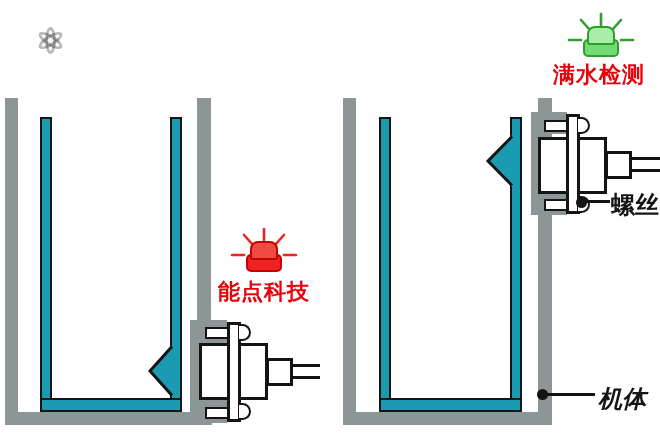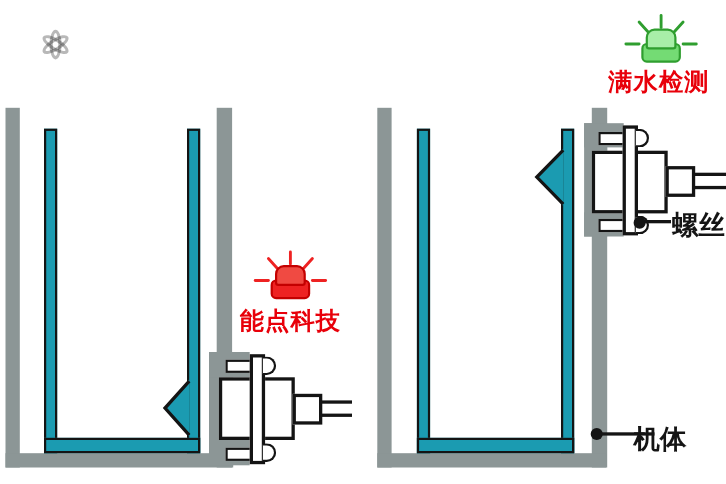--- a/index.html
+++ b/index.html
@@ -78,21 +78,21 @@
   .rays-red{left:228px;top:227px;}
   .rays-green{left:565px;top:12px;}
 
   
   .status-label{font-size:22px;font-weight:bold;color:var(--label-red);
                 letter-spacing:1px;white-space:nowrap;}
   .status-left{left:218px;top:277px;}
   .status-right{left:553px;top:60px;}
   .callout-label{font-size:24px;font-weight:bold;color:var(--outline);white-space:nowrap;}
   .screw-callout-label{left:611px;top:189px;}
-  .body-callout-label{left:576px;top:383px;}
+  .body-callout-label{left:598px;top:383px;font-style:italic;}
   .callout-line{background:var(--outline);height:3px;}
   .screw-callout-line{left:585px;top:200px;width:25px;}
   .body-callout-line{left:546px;top:393px;width:49px;}
   .callout-dot{width:11px;height:11px;border-radius:50%;background:var(--outline);}
   .screw-callout-dot{left:576px;top:197px;}
   .body-callout-dot{left:537px;top:389px;}
 
   
   .watermark{left:36px;top:24px;width:220px;height:36px;}
   .wm-icon{left:0;top:2px;width:30px;height:30px;}

